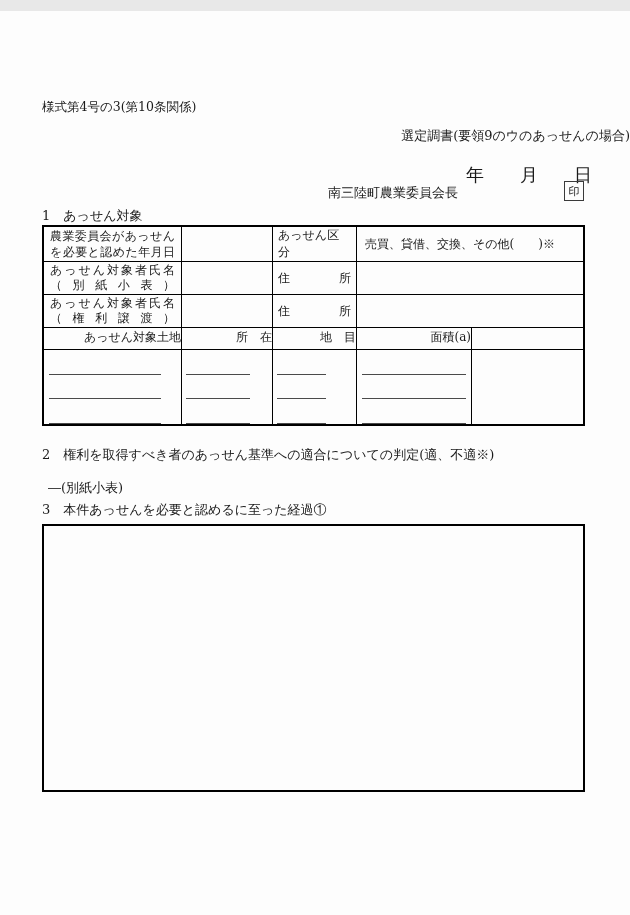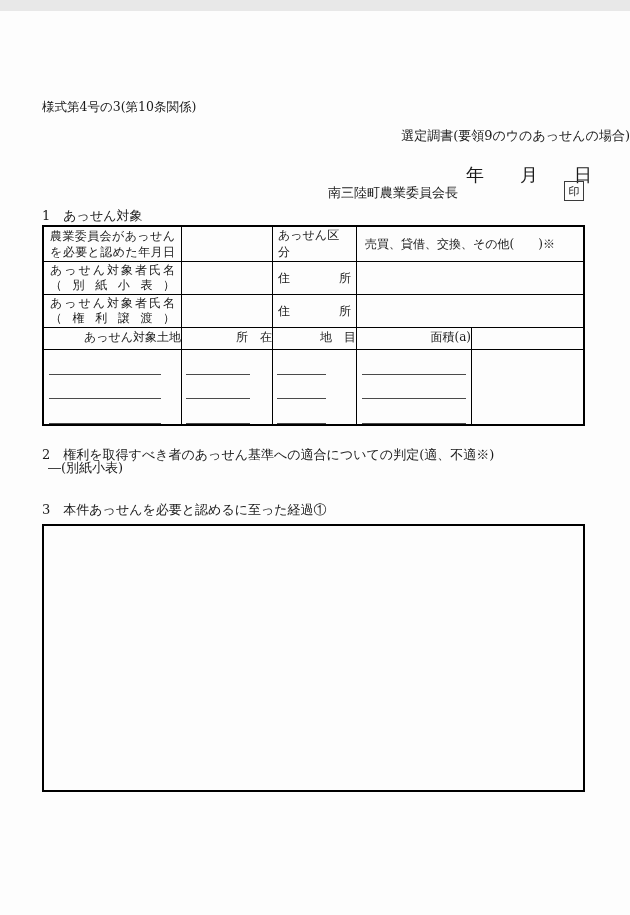--- a/index.html
+++ b/index.html
@@ -21,21 +21,21 @@
   .addressee   { left:328px; top:173px; font-size:13px; }
   .seal-box {
     left:564px; top:170px; width:18px; height:18px;
     border:1px solid #3a3a3a;
     display:flex; align-items:center; justify-content:center;
     font-size:11px;
   }
   .sec-heading { left:42px; font-size:13px; }
   .sec1-h { top:196px; }
   .sec2-h { top:435px; }
-  .sec2-note { left:48px; top:448px; font-size:13px; }
+  .sec2-note { left:48px; top:468px; font-size:13px; }
   .sec3-h { top:490px; }
 
   
   .tbl {
     position:absolute; left:42px; top:214px; width:543px;
     border:2px solid #000; box-sizing:border-box;
     font-size:12px;
   }
   .trow { display:flex; }
   .trow.bb { border-bottom:1px solid #000; }

